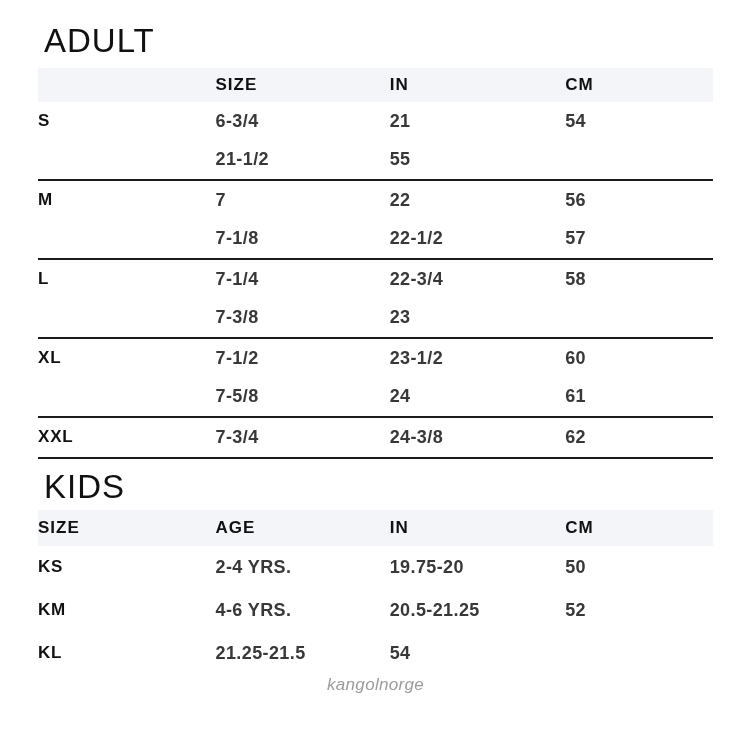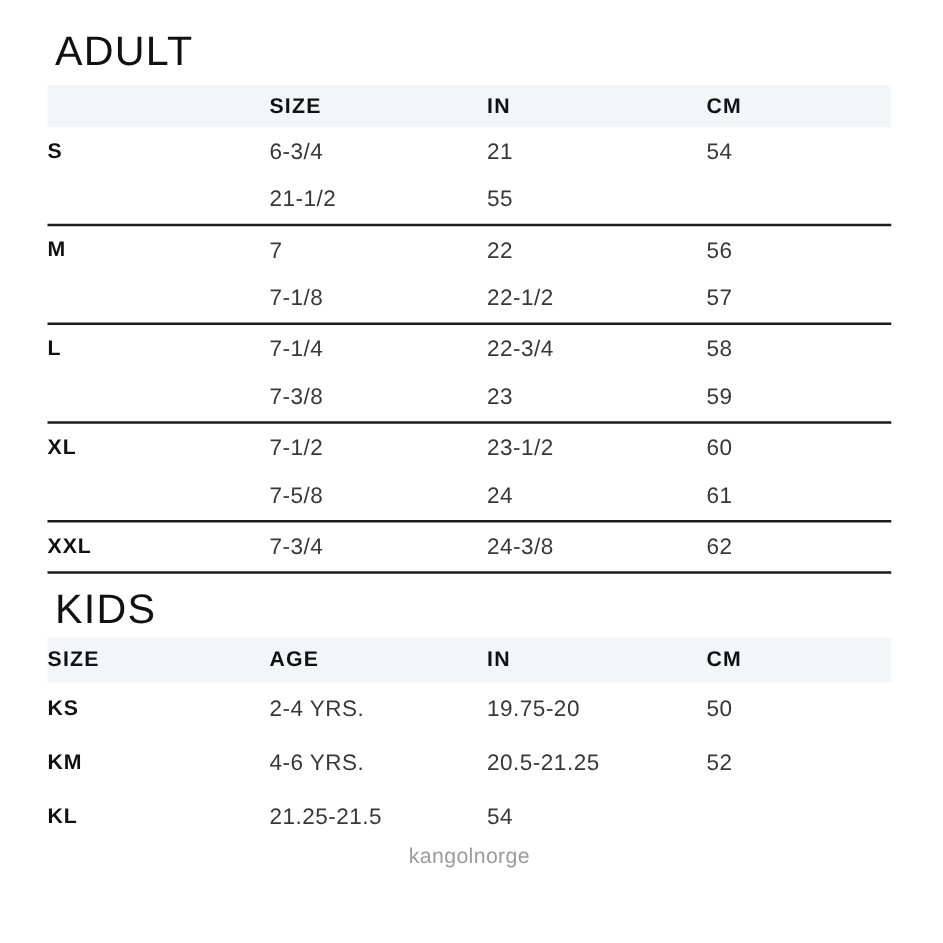--- a/index.html
+++ b/index.html
@@ -55,21 +55,21 @@
     border-bottom:2px solid var(--divider);
   }
   .adult-table .group:first-of-type{
     padding-top:4px;
   }
   .data-row{
     height:38.5px;
   }
   .data-row .cell{
     font-size:18px;
-    font-weight:400;
+    font-weight:700;
     letter-spacing:0.4px;
     color:var(--value);
   }
   .data-row .cell.size-label{
     font-weight:800;
     font-size:17px;
     letter-spacing:0.8px;
     color:var(--heading);
   }
   .kids-table .header-band{
@@ -79,20 +79,21 @@
   .kids-table .data-row{
     height:43px;
   }
   .page-footer{
     text-align:center;
     font-size:17px;
     letter-spacing:0.3px;
     color:var(--footer);
     height:20px;
     line-height:20px;
+    font-style:italic;
   }
 </style>
 </head>
 <body>
 
 <div class="container">
 
   <div class="section-title title-adult">ADULT</div>
 
   <div class="adult-table">
@@ -136,21 +137,20 @@
       <div class="grid-row data-row">
         <div class="cell size-label">L</div>
         <div class="cell">7-1/4</div>
         <div class="cell">22-3/4</div>
         <div class="cell">58</div>
       </div>
       <div class="grid-row data-row">
         <div class="cell size-label"></div>
         <div class="cell">7-3/8</div>
         <div class="cell">23</div>
-        <div class="cell">59</div>
       </div>
     </div>
 
     <div class="group">
       <div class="grid-row data-row">
         <div class="cell size-label">XL</div>
         <div class="cell">7-1/2</div>
         <div class="cell">23-1/2</div>
         <div class="cell">60</div>
       </div>

